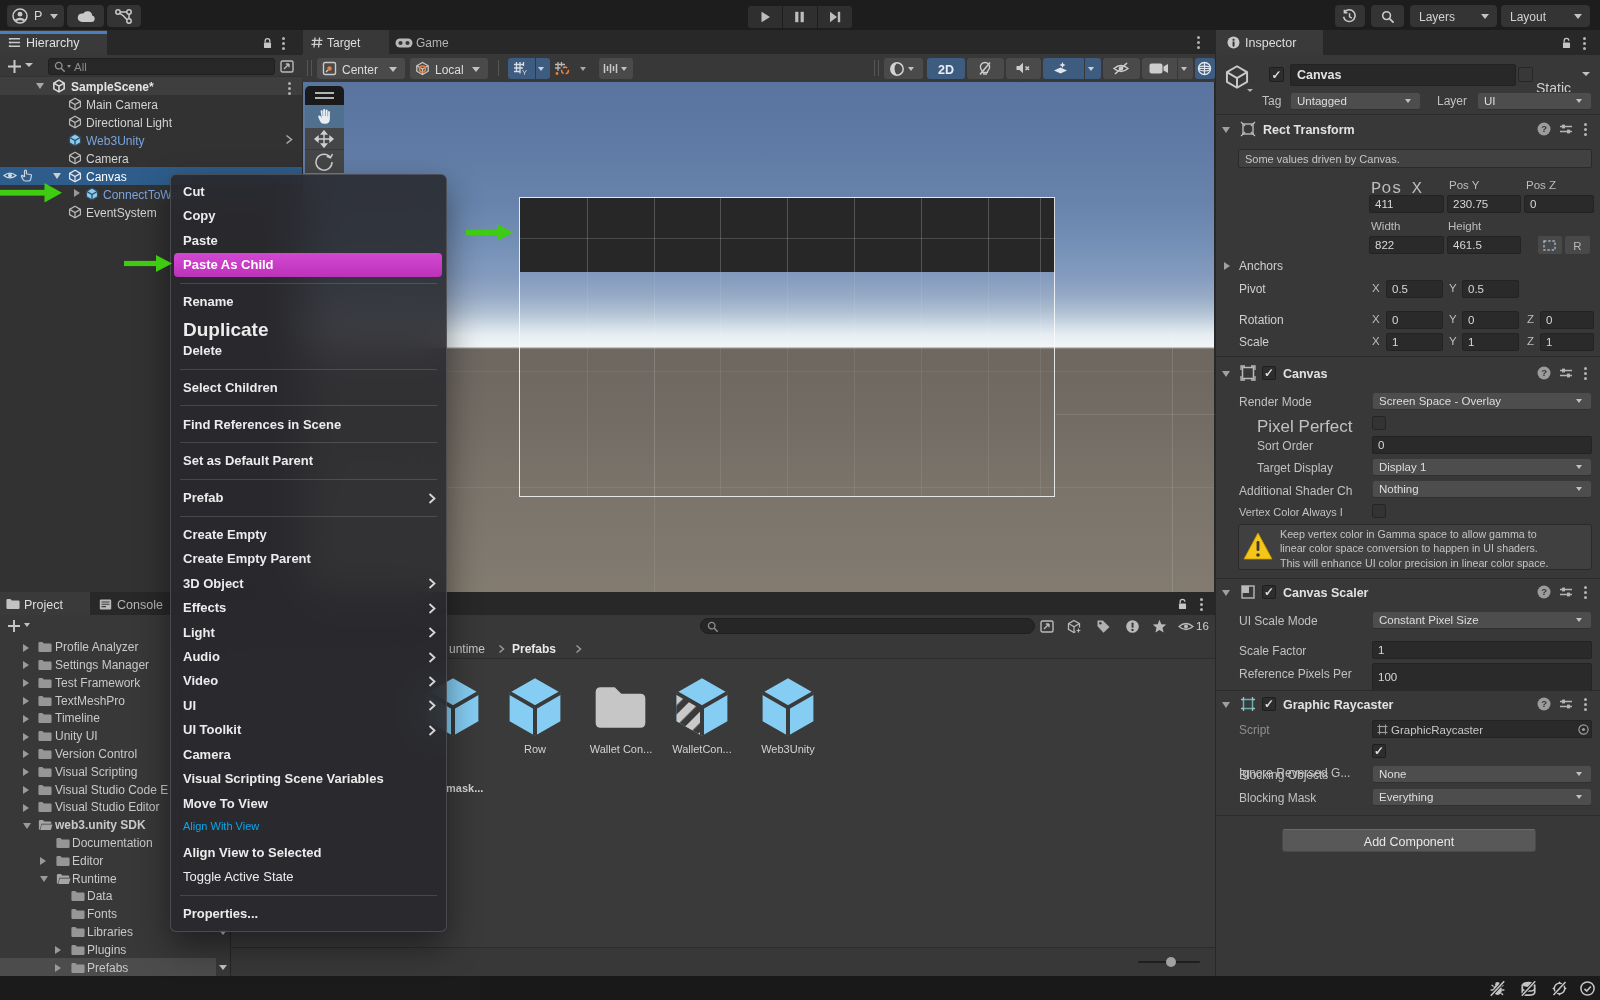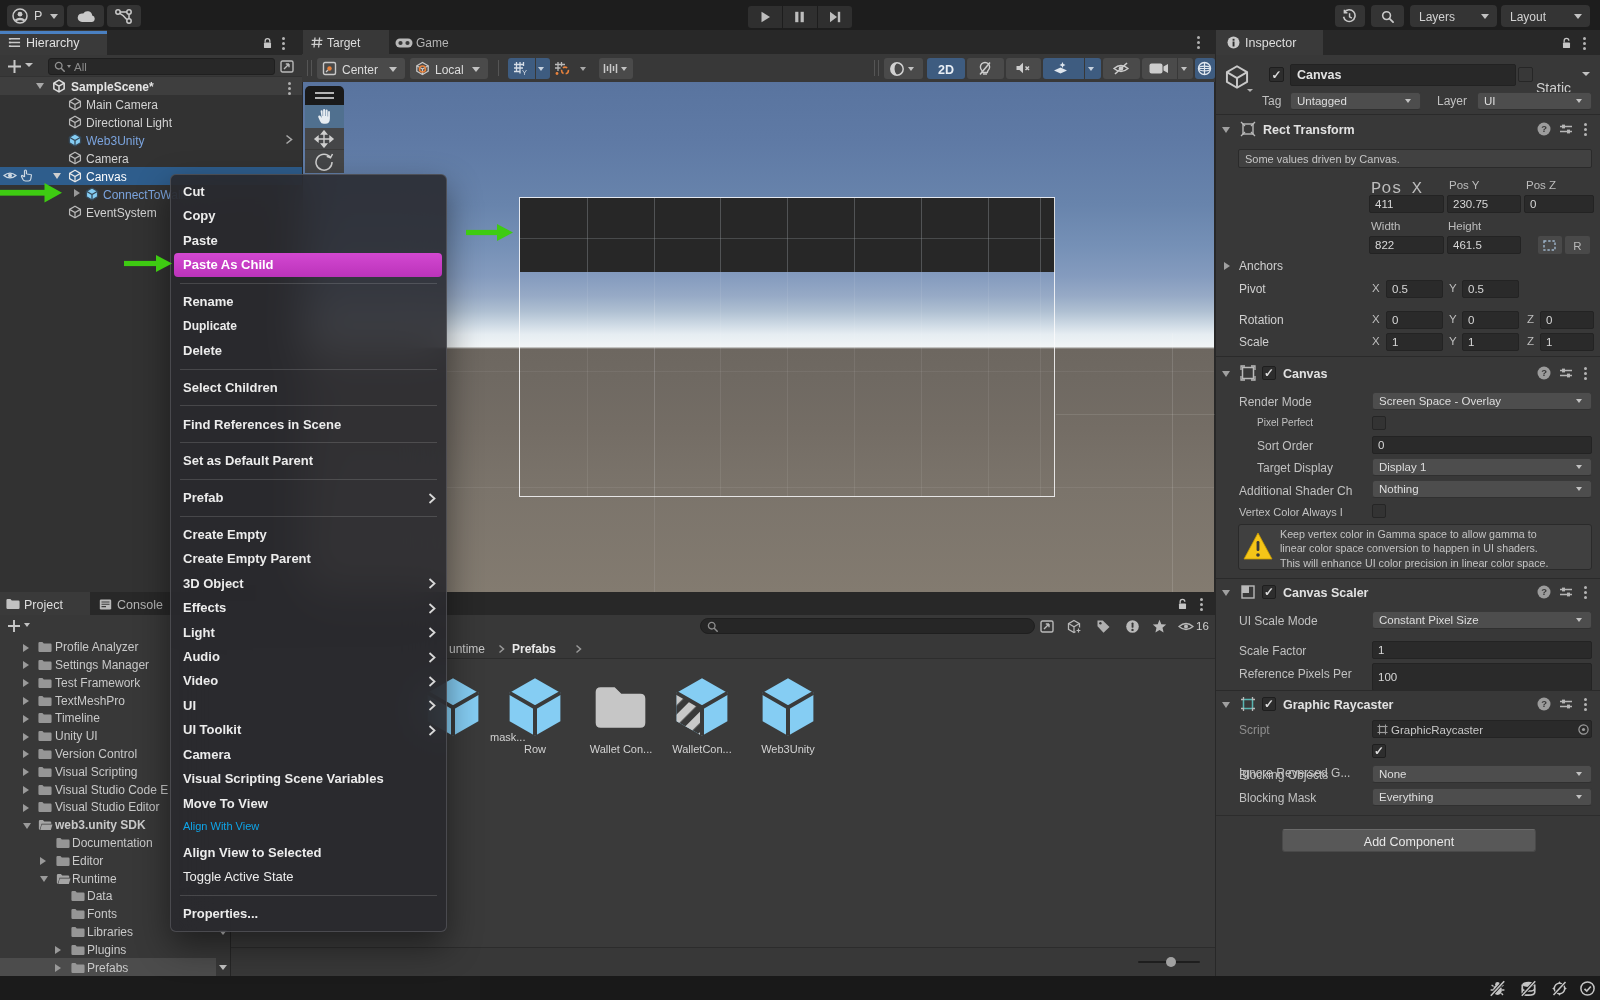--- a/index.html
+++ b/index.html
@@ -456,21 +456,21 @@
     <div class="kebab" style="left:1584px;top:367px">
       <i style="background:#b5b5b5"></i>
       <i style="background:#b5b5b5"></i>
       <i style="background:#b5b5b5"></i>
     </div>
     <div class="txt" style="left:1239px;top:396px;font-size:12px;color:#c1c1c1;font-weight:400;">Render Mode</div>
     <div class="dd" style="left:1372px;top:392px;width:220px;height:18px">
       <span class="dt">Screen Space - Overlay</span>
     </div>
     <div class="caret" style="left:1576px;top:399px;border-left-width:3.8249999999999997px;border-right-width:3.8249999999999997px;border-top-width:4.25px;border-top-color:#c2c2c2"></div>
-    <div class="txt" style="left:1257px;top:418px;font-size:10px;color:#c1c1c1;font-weight:400;">Pixel Perfect</div>
+    <div class="txt" style="left:1257px;top:418px;font-size:17px;color:#c1c1c1;font-weight:400;">Pixel Perfect</div>
     <div class="cb" style="left:1372px;top:416px;width:14px;height:14px;background:#333;border-color:#252525"></div>
     <div class="txt" style="left:1257px;top:440px;font-size:12px;color:#c1c1c1;font-weight:400;">Sort Order</div>
     <div class="inp" style="left:1372px;top:436px;width:220px;height:18px">
       <span class="it">0</span>
     </div>
     <div class="txt" style="left:1257px;top:462px;font-size:12px;color:#c1c1c1;font-weight:400;">Target Display</div>
     <div class="dd" style="left:1372px;top:458px;width:220px;height:18px">
       <span class="dt">Display 1</span>
     </div>
     <div class="caret" style="left:1576px;top:465px;border-left-width:3.8249999999999997px;border-right-width:3.8249999999999997px;border-top-width:4.25px;border-top-color:#c2c2c2"></div>
@@ -757,21 +757,21 @@
         </pattern>
       </defs>
       <path d="M16 0.6 L30 8.7 V24.3 L16 32.4 L2 24.3 V8.7 Z" fill="#85cdf3"></path>
       <path d="M2 8.7 L16 16.8 V32.4 L2 24.3 Z" fill="url(#st702)"></path>
       <path d="M2 8.7 L16 16.8 L30 8.7 M16 16.8 V32.4" fill="none" stroke="#3a3a3a" stroke-width="2.2"></path>
     </svg>
     <svg class="abs" style="left:759.0px;top:676px;" width="58" height="62" viewBox="0 0 32 33">
       <path d="M16 0.6 L30 8.7 V24.3 L16 32.4 L2 24.3 V8.7 Z" fill="#85cdf3"></path>
       <path d="M2 8.7 L16 16.8 L30 8.7 M16 16.8 V32.4" fill="none" stroke="#3a3a3a" stroke-width="2.2"></path>
     </svg>
-    <div class="txt" style="left:446px;top:732px;font-size:11px;color:#d2d2d2;font-weight:400;padding-left:44px;">mask...</div>
+    <div class="txt" style="left:446px;top:783px;font-size:11px;color:#d2d2d2;font-weight:700;">mask...</div>
     <div class="txt" style="left:505px;top:744px;width:60px;text-align:center;font-size:11px;color:#d2d2d2;font-weight:400">Row</div>
     <div class="txt" style="left:586px;top:744px;width:70px;text-align:center;font-size:11px;color:#d2d2d2;font-weight:400">Wallet Con...</div>
     <div class="txt" style="left:667px;top:744px;width:70px;text-align:center;font-size:11px;color:#d2d2d2;font-weight:400">WalletCon...</div>
     <div class="txt" style="left:753px;top:744px;width:70px;text-align:center;font-size:11px;color:#d2d2d2;font-weight:400">Web3Unity</div>
     <div class="abs" style="left:231px;top:947px;width:984px;height:29px;background:#383838;border-top:1px solid #2c2c2c"></div>
     <div class="abs" style="left:1138px;top:961px;width:62px;height:2px;background:#1e1e1e;border-radius:1px"></div>
     <div class="abs" style="left:1166px;top:957px;width:10px;height:10px;border-radius:50%;background:#a2a2a2"></div>
     <div class="abs" style="left:0px;top:976px;width:1600px;height:24px;background:#1b1b1b;"></div>
     <div class="abs" style="left:480px;top:976px;width:1010px;height:24px;background:#191919;"></div>
     <svg class="abs" style="left:1489px;top:980px;" width="17" height="17" viewBox="0 0 17 17">
@@ -799,21 +799,21 @@
       <path d="M4.5 7.8 L6.8 10 L10.8 5.5" fill="none" stroke="#c4c4c4" stroke-width="1.7"></path>
     </svg>
     <div class="abs" style="left:169.5px;top:173.5px;width:277px;height:758px;background:rgba(40,40,44,0.88);backdrop-filter:blur(22px);border-radius:6px;border:1px solid rgba(130,130,135,0.38);box-shadow:0 14px 34px rgba(0,0,0,0.45)"></div>
     <div class="txt" style="left:183.0px;top:185.0px;font-size:13px;color:#ececec;font-weight:600">Cut</div>
     <div class="txt" style="left:183.0px;top:209.45px;font-size:13px;color:#ececec;font-weight:600">Copy</div>
     <div class="txt" style="left:183.0px;top:233.89999999999998px;font-size:13px;color:#ececec;font-weight:600">Paste</div>
     <div class="abs" style="left:174.0px;top:253.44999999999996px;width:268px;height:23.25px;border-radius:4px;background:linear-gradient(180deg,#d348d1,#bb33ba)"></div>
     <div class="txt" style="left:183.0px;top:258.34999999999997px;font-size:13px;color:#ffffff;font-weight:600">Paste As Child</div>
     <div class="abs" style="left:179.5px;top:282.94999999999993px;width:257px;height:1px;background:rgba(255,255,255,0.14);"></div>
     <div class="txt" style="left:183.0px;top:295.09999999999997px;font-size:13px;color:#ececec;font-weight:600">Rename</div>
-    <div class="txt" style="left:183.0px;top:319.54999999999995px;font-size:12px;color:#ececec;font-weight:600">Duplicate</div>
+    <div class="txt" style="left:183.0px;top:319.54999999999995px;font-size:19px;color:#ececec;font-weight:600">Duplicate</div>
     <div class="txt" style="left:183.0px;top:343.99999999999994px;font-size:13px;color:#ececec;font-weight:600">Delete</div>
     <div class="abs" style="left:179.5px;top:368.5999999999999px;width:257px;height:1px;background:rgba(255,255,255,0.14);"></div>
     <div class="txt" style="left:183.0px;top:380.74999999999994px;font-size:13px;color:#ececec;font-weight:600">Select Children</div>
     <div class="abs" style="left:179.5px;top:405.3499999999999px;width:257px;height:1px;background:rgba(255,255,255,0.14);"></div>
     <div class="txt" style="left:183.0px;top:417.49999999999994px;font-size:13px;color:#ececec;font-weight:600">Find References in Scene</div>
     <div class="abs" style="left:179.5px;top:442.0999999999999px;width:257px;height:1px;background:rgba(255,255,255,0.14);"></div>
     <div class="txt" style="left:183.0px;top:454.24999999999994px;font-size:13px;color:#ececec;font-weight:600">Set as Default Parent</div>
     <div class="abs" style="left:179.5px;top:478.8499999999999px;width:257px;height:1px;background:rgba(255,255,255,0.14);"></div>
     <div class="txt" style="left:183.0px;top:490.99999999999994px;font-size:13px;color:#ececec;font-weight:600">Prefab</div>
     <svg class="abs" style="left:427.5px;top:491.49999999999994px" width="8" height="13" viewBox="0 0 8 13">

